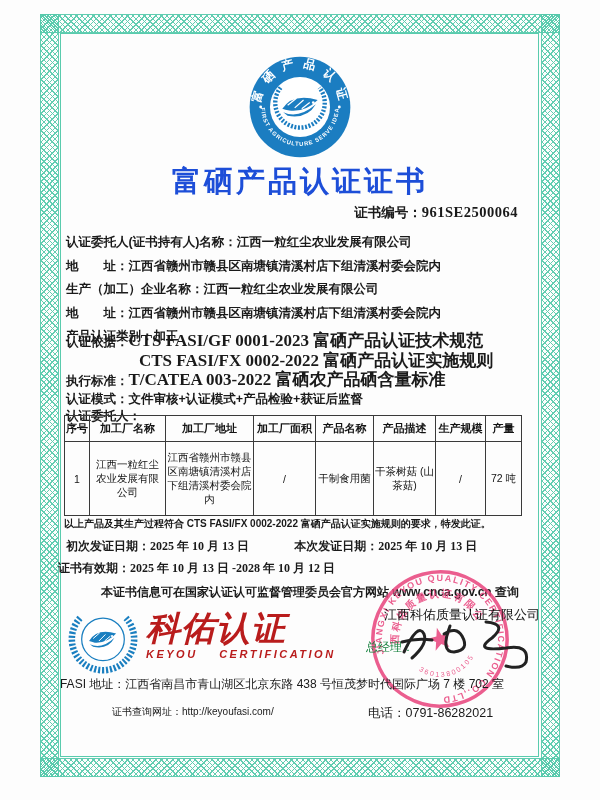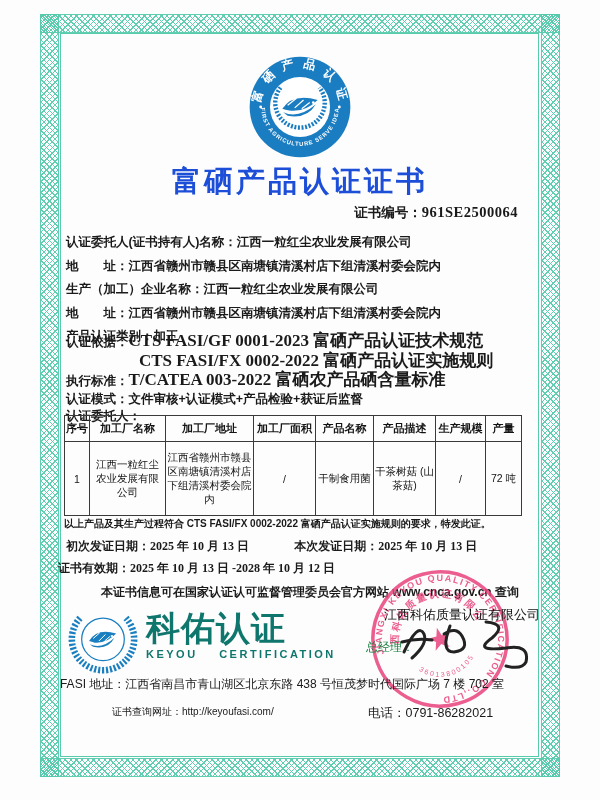--- a/index.html
+++ b/index.html
@@ -46,21 +46,21 @@
   .statement { position:absolute; left:64px; top:517px; width:480px;
                font-size:10px; font-weight:bold; white-space:nowrap; }
   .dates1 { position:absolute; left:66px; top:538px; font-size:12px; font-weight:bold; }
   .dates1 .d2 { margin-left:42px; }
   .dates2 { position:absolute; left:58px; top:560px; font-size:12px; font-weight:bold; }
   .dnum { font-family:"Liberation Serif","DejaVu Serif",serif; }
   .query-note { position:absolute; left:0; top:584px; width:600px; text-align:center;
                 font-size:12px; font-weight:bold;margin-left:10px; }
 
   .keyou-logo { position:absolute; left:62px; top:601px; width:82px; height:80px; }
-  .keyou-text { position:absolute; left:146px; top:610px; color:#0f766e; }
+  .keyou-text { position:absolute; left:146px; top:610px; color:#b91c1c; font-style:italic; }
   .keyou-cn { font-size:34px; font-weight:bold; letter-spacing:1px; line-height:36px; }
   .keyou-en { font-size:11px; font-weight:bold; letter-spacing:2.5px; word-spacing:16px; margin-top:2px; }
 
   .stamp { position:absolute; left:368px; top:567px; width:144px; height:144px; opacity:.85; }
   .issuer-company { position:absolute; left:384px; top:606px; font-size:13px; color:#111; z-index:5; }
   .signer { position:absolute; left:366px; top:639px; font-size:12px; color:#15803d; z-index:5; }
   .signature { position:absolute; left:398px; top:612px; width:140px; height:62px; z-index:6; }
 
   .footer-address { position:absolute; left:0; top:676px; width:564px; text-align:center; font-size:12px; }
   .footer-url { position:absolute; left:112px; top:705px; font-size:10px; }

